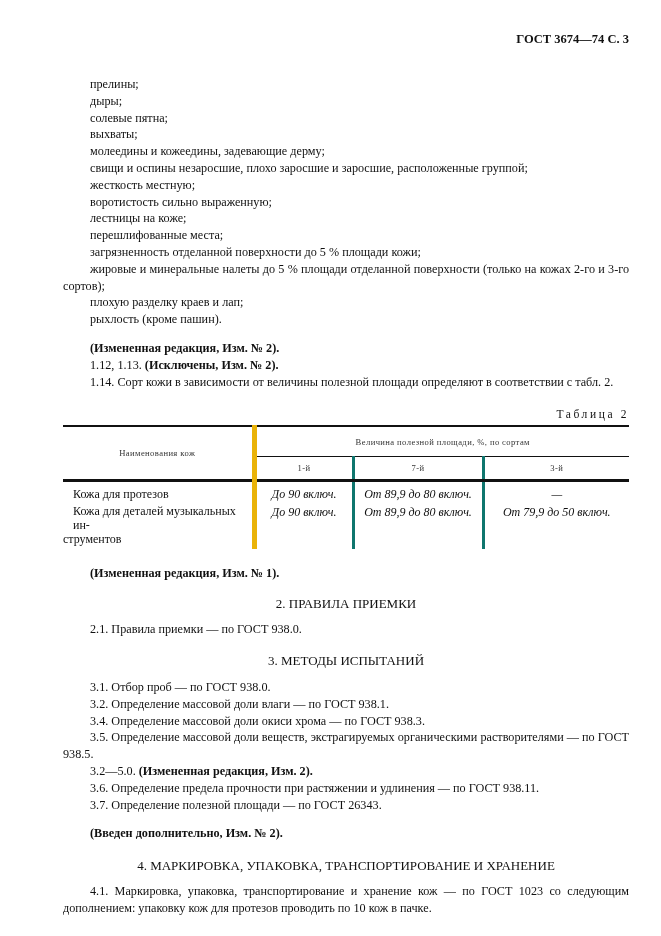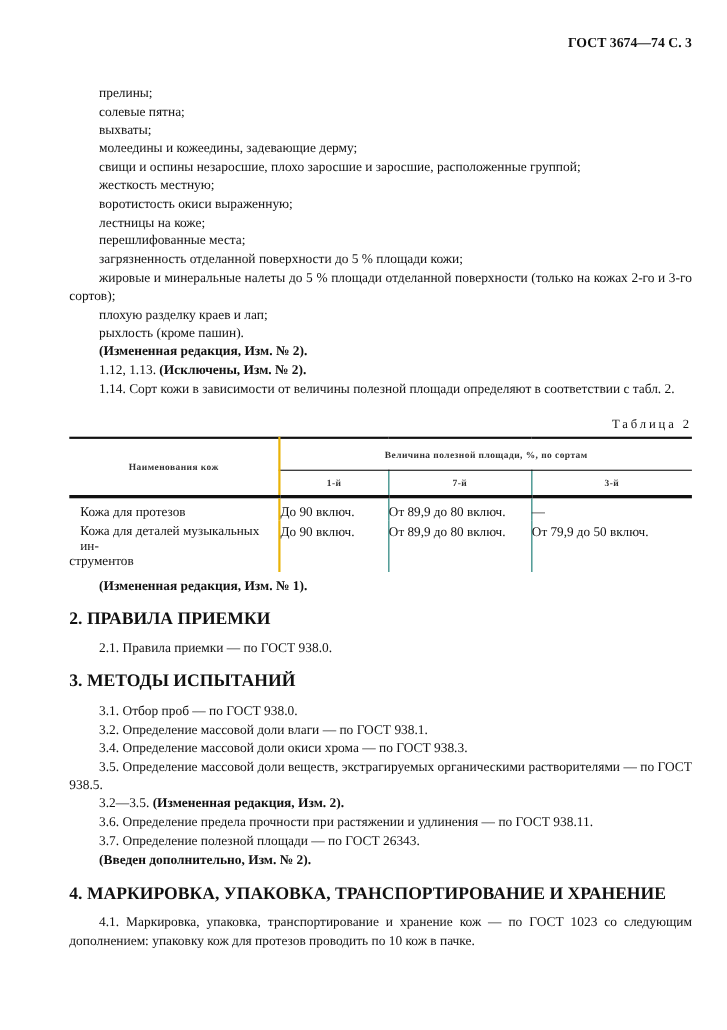--- a/index.html
+++ b/index.html
@@ -16,61 +16,62 @@
     .content {
       position: absolute; left: 63px; width: 566px; top: 76px;
     }
     .line {
       line-height: 16.8px; white-space: nowrap; padding-left: 27px;
     }
     .wrap {
       white-space: normal; padding-left: 0; text-indent: 27px;
       line-height: 16.8px; text-align: justify;
     }
-    .bold { font-weight: bold; }
+    .bold { font-weight: bold; margin-top: 12px; }
     .section-title {
-      font-weight: bold; font-size: 16px;
+      text-align: center; font-weight: normal; font-size: 13px;
       line-height: 16.8px;
     }
     .table-caption {
       text-align: right; letter-spacing: 2.6px; font-size: 11.5px;
       line-height: 16px;
     }
     table.t2 {
       width: 566px; border-collapse: collapse; table-layout: fixed;
       font-size: 12px;
     }
     table.t2 th {
-      font-weight: bold; font-size: 8.6px; letter-spacing: 0.4px; color: #333;
+      font-weight: normal; font-size: 8.6px; letter-spacing: 0.4px; color: #333;
       text-align: center; vertical-align: middle; padding: 0;
     }
     table.t2 td { padding: 0; vertical-align: top; margin-top: 16px; }
     .t2 .top-border { border-top: 2px solid #111; }
     .t2 .head-bottom { border-bottom: 3px solid #111; }
-    .t2 .vline-bold { border-right: 2px solid #eab308; }
-    .t2 .vline { border-right: 1px solid #0f766e; }
+    .t2 .vline-bold { border-right: 5px solid #eab308; }
+    .t2 .vline { border-right: 3px solid #0f766e; }
     .t2 .hline { border-bottom: 1px solid #111; }
     .cell-name { padding-left: 10px !important; line-height: 16px; }
-    .cell-val { line-height: 16px; }
+    .cell-val { text-align: center; line-height: 16px; font-style: italic; }
   </style>
 </head>
 <body>
 
 <div class="page-header">ГОСТ 3674—74 С. 3</div>
 
 <div class="content">
 
   <div>
     <div class="line">прелины;</div>
+    <div class="line">дыры;</div>
     <div class="line">солевые пятна;</div>
     <div class="line">выхваты;</div>
     <div class="line">молеедины и кожеедины, задевающие дерму;</div>
     <div class="line">свищи и оспины незаросшие, плохо заросшие и заросшие, расположенные группой;</div>
     <div class="line">жесткость местную;</div>
-    <div class="line">воротистость окиси выраженную;</div>
+    <div class="line">воротистость сильно выраженную;</div>
     <div class="line">лестницы на коже;</div>
     <div class="line">перешлифованные места;</div>
     <div class="line">загрязненность отделанной поверхности до 5 % площади кожи;</div>
     <div class="wrap">жировые и минеральные налеты до 5 % площади отделанной поверхности (только на кожах 2-го и 3-го сортов);</div>
     <div class="line">плохую разделку краев и лап;</div>
     <div class="line">рыхлость (кроме пашин).</div>
   </div>
 
   <div class="line bold">(Измененная редакция, Изм. № 2).</div>
   <div class="line">
@@ -129,21 +130,21 @@
   <div class="line">2.1. Правила приемки — по ГОСТ 938.0.</div>
 
   <div style="height:15px"></div>
   <div class="section-title">3. МЕТОДЫ ИСПЫТАНИЙ</div>
   <div style="height:9px"></div>
   <div class="line">3.1. Отбор проб — по ГОСТ 938.0.</div>
   <div class="line">3.2. Определение массовой доли влаги — по ГОСТ 938.1.</div>
   <div class="line">3.4. Определение массовой доли окиси хрома — по ГОСТ 938.3.</div>
   <div class="wrap">3.5. Определение массовой доли веществ, экстрагируемых органическими растворителями — по ГОСТ 938.5.</div>
   <div class="line">
-    <span>3.2—3.5.</span>
+    <span>3.2—5.0.</span>
     <span class="bold">(Измененная редакция, Изм. 2).</span>
   </div>
   <div class="line">3.6. Определение предела прочности при растяжении и удлинения — по ГОСТ 938.11.</div>
   <div class="line">3.7. Определение полезной площади — по ГОСТ 26343.</div>
   <div class="line bold">(Введен дополнительно, Изм. № 2).</div>
 
   <div style="height:16px"></div>
   <div class="section-title">4. МАРКИРОВКА, УПАКОВКА, ТРАНСПОРТИРОВАНИЕ И ХРАНЕНИЕ</div>
   <div style="height:8px"></div>
   <div class="wrap">4.1. Маркировка, упаковка, транспортирование и хранение кож — по ГОСТ 1023 со следующим дополнением: упаковку кож для протезов проводить по 10 кож в пачке.</div>

